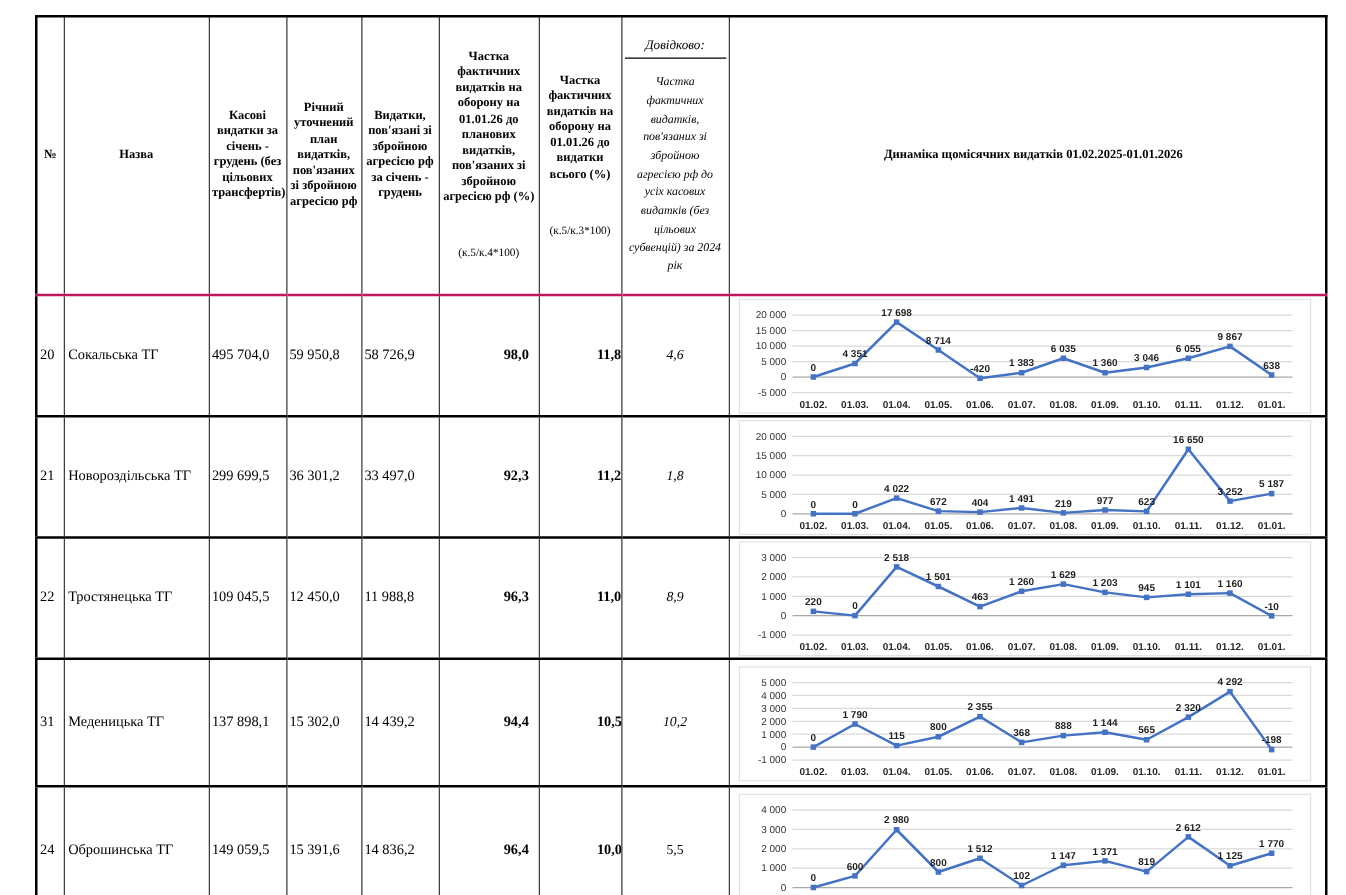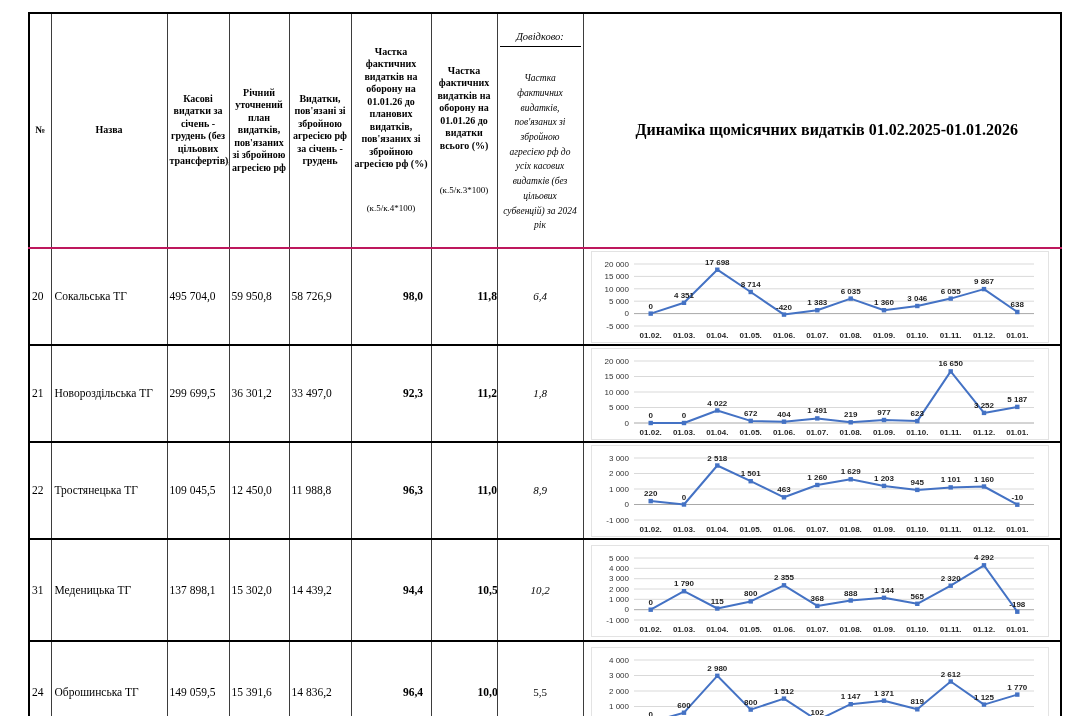--- a/index.html
+++ b/index.html
@@ -9,22 +9,22 @@
   th,td{border:1px solid #3d3d3d;padding:1px 2px;overflow:hidden;}
   thead tr{height:205px;}
   thead th{border-bottom:2px solid #be185d;vertical-align:middle;text-align:center;
            font-weight:bold;font-size:10px;line-height:1.25;white-space:pre-line;}
   tbody tr{height:97px;}
   tbody tr:nth-child(4),tbody tr:nth-child(5){height:102px;}
   tbody td{border-top:2px solid #d946ef;border-bottom:2px solid #000;vertical-align:middle;font-size:11.5px;}
   .formula{font-weight:normal;font-size:9px;margin-top:20px;}
   .ref-head{vertical-align:top;font-weight:normal;}
   .ref-title{font-style:italic;font-size:10.5px;border-bottom:1.5px solid #000;padding:2px 0 3px;}
-  .ref-body{font-style:italic;font-size:9.5px;line-height:1.55;margin-top:12px;padding:0 3px;}
-  .chart-head{font-size:16px;padding-left:12px;}
+  .ref-body{font-style:italic;font-size:9.5px;line-height:1.55;padding:0 3px;}
+  .chart-head{font-size:10px;padding-left:12px;}
   .no-cell{text-align:left;padding-left:2px;}
   .name-cell{text-align:left;padding-left:3px;margin-top:24px;}
   .num{text-align:left;padding-right:9px;}
   .pct{text-align:center;font-weight:bold;padding-left:46px;}
   .ref-val{text-align:center;font-style:italic;font-size:11px;}
   .chart-cell{padding:0;text-align:left;}
   .chart-slot{margin:2px 0 0 7px;}
   .chart-slot svg{background:#fff;border:1px solid #e3e3e3;display:block;}
   .ytick{font-family:"Liberation Sans",sans-serif;font-size:8px;fill:#333;}
   .dlabel{font-family:"Liberation Sans",sans-serif;font-size:8px;font-weight:bold;fill:#1f1f1f;}
@@ -70,21 +70,21 @@
     </thead>
     <tbody id="rows-body">
         <tr class="data-row">
     <td class="no-cell">20</td>
     <td class="name-cell">Сокальська ТГ</td>
     <td class="num">495 704,0</td>
     <td class="num">59 950,8</td>
     <td class="num">58 726,9</td>
     <td class="pct">98,0</td>
     <td class="pct">11,8</td>
-    <td class="ref-val">6,4</td>
+    <td class="ref-val">4,6</td>
     <td class="chart-cell">
             <div class="chart-slot">
               <svg width="456" height="90" viewBox="0 0 456 90">
                 <line x1="42" y1="12.0" x2="442" y2="12.0" stroke="#D9D9D9" stroke-width="1"></line>
                 <text class="ytick" x="37" y="14.7" text-anchor="end">20 000</text>
                 <line x1="42" y1="24.4" x2="442" y2="24.4" stroke="#D9D9D9" stroke-width="1"></line>
                 <text class="ytick" x="37" y="27.099999999999998" text-anchor="end">15 000</text>
                 <line x1="42" y1="36.8" x2="442" y2="36.8" stroke="#D9D9D9" stroke-width="1"></line>
                 <text class="ytick" x="37" y="39.5" text-anchor="end">10 000</text>
                 <line x1="42" y1="49.2" x2="442" y2="49.2" stroke="#D9D9D9" stroke-width="1"></line>

